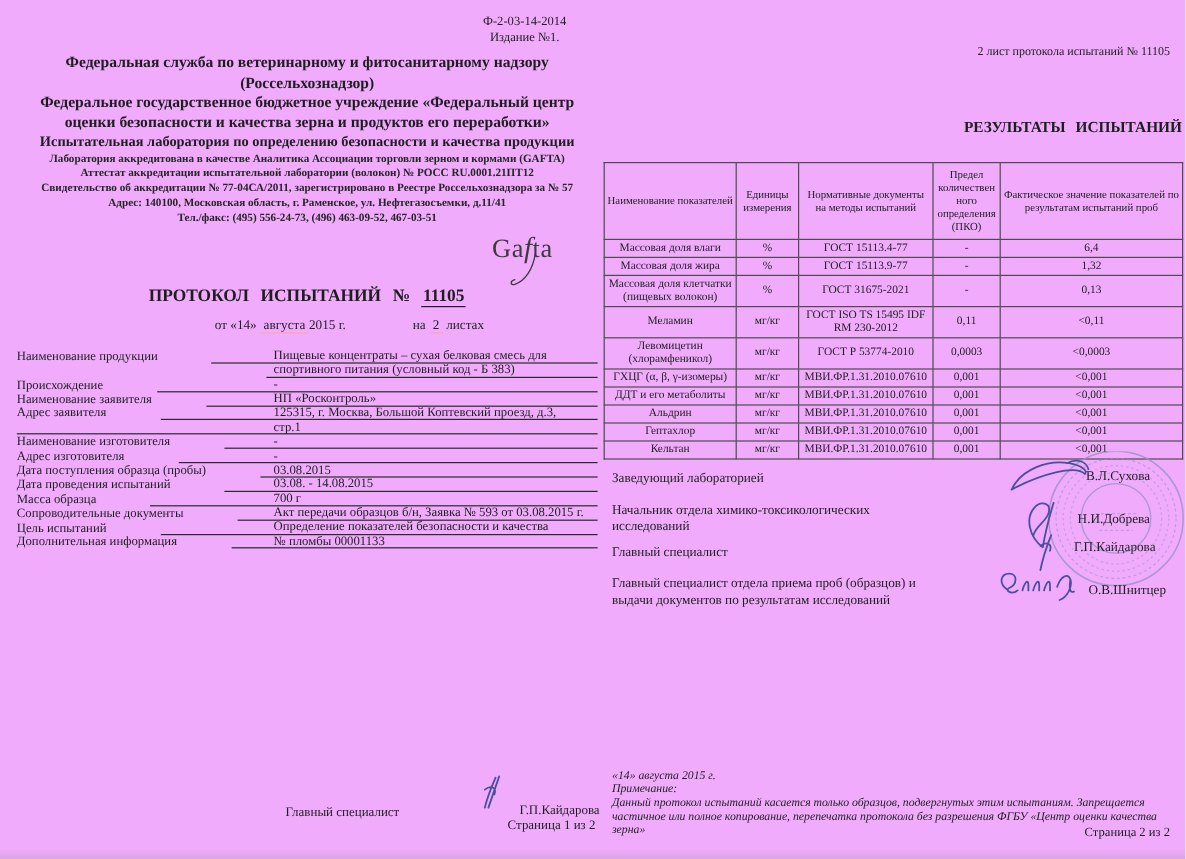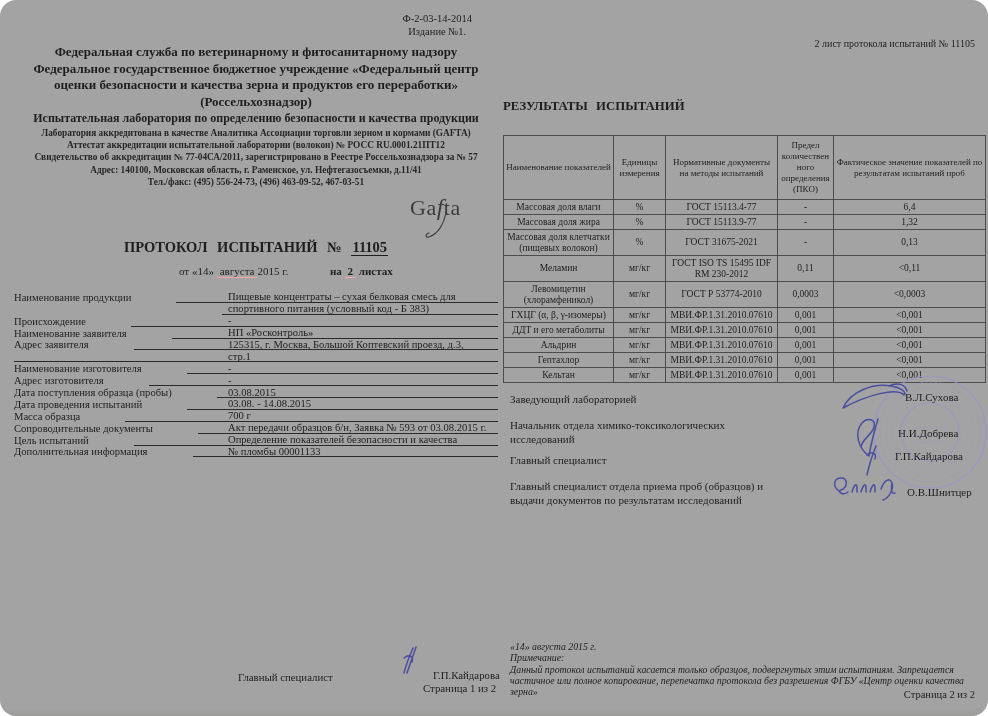--- a/index.html
+++ b/index.html
@@ -1,53 +1,52 @@
 <!DOCTYPE html>
 <html><head>
 <meta charset="utf-8">
 <style>
   html,body{margin:0;padding:0;background:#ffffff;}
   #doc{
     position:relative;width:988px;height:716px;overflow:hidden;
-    background:#a3a3a3;color:#1e1e1e;
+    background:#f0abfc;color:#1e1e1e;
     font-family:"Liberation Serif","DejaVu Serif",serif;
-    border-radius:16px;
   }
   .page{position:absolute;top:0;}
   #page1{left:14px;width:484px;height:716px;}
   #page2{left:503px;width:482px;height:536px;}
 
   
   .p1-code{position:absolute;top:13px;right:26px;text-align:center;font-size:10.5px;line-height:12.5px;}
   .p1-org{position:absolute;top:44px;left:0;width:100%;text-align:center;font-weight:bold;font-size:13px;line-height:16.5px;}
   .p1-org .org-line:last-child{font-size:12px;}
   .p1-accred{position:absolute;top:127px;left:0;width:100%;text-align:center;font-weight:bold;font-size:9.3px;line-height:12.2px;color:#262626;}
   .gafta{position:absolute;left:396px;top:194px;font-size:22px;color:#3c3c3c;letter-spacing:.5px;}
   .gafta .gf{font-style:italic;font-size:24px;}
   .gafta svg{position:absolute;left:14px;top:16px;overflow:visible;}
   .p1-title{position:absolute;top:239px;left:0;width:100%;text-align:center;font-weight:bold;font-size:14.5px;word-spacing:6px;}
   .p1-title .num{border-bottom:1.2px solid #1e1e1e;word-spacing:0;padding:0 1px;}
   .p1-dateline{position:absolute;top:265px;left:0;width:100%;font-size:11px;height:15px;}
   .dl-date{position:absolute;left:165px;}
-  .dl-sheets{position:absolute;left:316px;font-weight:bold;}
+  .dl-sheets{position:absolute;left:330px;}
   .u{border-bottom:1px solid #fca5a5;padding:0 3px;}
   .p1-form{position:absolute;top:291px;left:0;width:100%;font-size:10.6px;}
   .frow{position:relative;display:flex;align-items:flex-end;height:11.9px;gap:45px;}
   .flabel{white-space:nowrap;line-height:11px;}
   .fline{flex:1;border-bottom:1px solid #2a2a2a;height:100%;}
   .fval{position:absolute;left:214px;bottom:0;white-space:nowrap;line-height:11.5px;z-index:2;}
   .frow-indent{padding-left:208px;}
   .f-role{position:absolute;left:224px;top:671px;font-size:10.8px;}
   .f-name{position:absolute;left:419px;top:669px;font-size:10.8px;}
   .f-page{position:absolute;left:409px;top:682px;font-size:10.8px;}
   .f-sig{position:absolute;left:384px;top:645px;}
 
   
   .p2-header{position:absolute;top:38px;right:10px;font-size:10px;}
-  .p2-title{position:absolute;top:99px;left:0;width:100%;text-align:left;font-weight:bold;font-size:12.8px;word-spacing:5px;}
+  .p2-title{position:absolute;top:99px;left:0;width:100%;text-align:right;font-weight:bold;font-size:12.8px;word-spacing:5px;}
   .p2-table{position:absolute;top:135px;left:0;width:482px;border-collapse:collapse;table-layout:fixed;font-size:9.5px;}
   .p2-table th,.p2-table td{border:1px solid #4c4c4c;text-align:center;vertical-align:middle;overflow-wrap:break-word;}
   .p2-table th{font-weight:normal;font-size:9px;line-height:11px;padding:4px 2px;}
   .p2-table td{line-height:11px;padding:1.5px 2px;}
   .c0{width:110px;}.c1{width:52px;}.c2{width:112px;}.c3{width:56px;}.c4{width:152px;}
   .sig-title{position:absolute;left:7px;font-size:11px;line-height:13.5px;z-index:2;}
   .sig-title:nth-child(1){top:393px;}
   .sig-title:nth-child(2){top:419px;width:232px;}
   .sig-title:nth-child(3){top:454px;}
   .sig-title:nth-child(4){top:480px;width:260px;}
@@ -76,22 +75,22 @@
 
   <div id="page1" class="page">
 
     <div class="p1-code">
       <div>Ф-2-03-14-2014</div>
       <div>Издание №1.</div>
     </div>
 
     <div class="p1-org" id="org-lines">
         <div class="org-line">Федеральная служба по ветеринарному и фитосанитарному надзору</div>
+        <div class="org-line">(Россельхознадзор)</div>
         <div class="org-line">Федеральное государственное бюджетное учреждение «Федеральный центр оценки безопасности и качества зерна и продуктов его переработки»</div>
-        <div class="org-line">(Россельхознадзор)</div>
         <div class="org-line">Испытательная лаборатория по определению безопасности и качества продукции</div>
       </div>
 
     <div class="p1-accred" id="accred-lines">
         <div class="accred-line">Лаборатория аккредитована в качестве Аналитика Ассоциации торговли зерном и кормами (GAFTA)</div>
         <div class="accred-line">Аттестат аккредитации испытательной лаборатории (волокон) № РОСС RU.0001.21ПТ12</div>
         <div class="accred-line">Свидетельство об аккредитации № 77-04СА/2011, зарегистрировано в Реестре Россельхознадзора за № 57</div>
         <div class="accred-line">Адрес: 140100, Московская область, г. Раменское, ул. Нефтегазосъемки, д.11/41</div>
         <div class="accred-line">Тел./факс: (495) 556-24-73, (496) 463-09-52, 467-03-51</div>
       </div>

